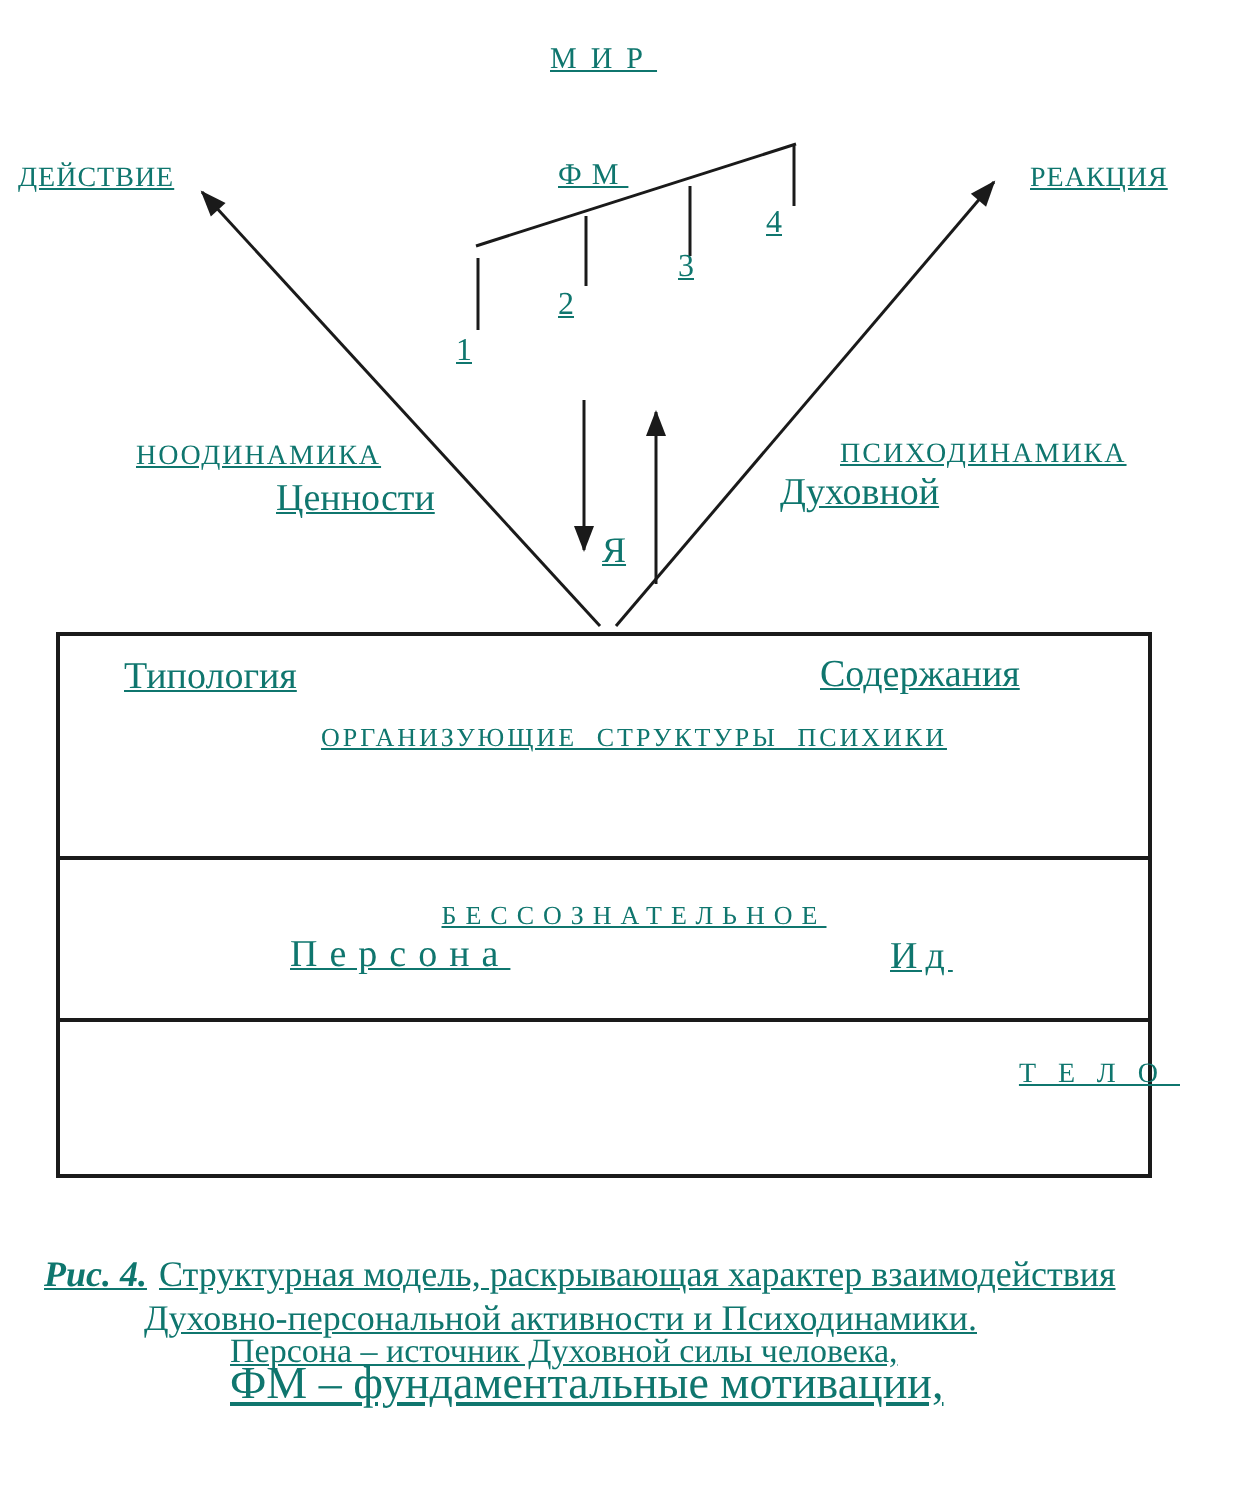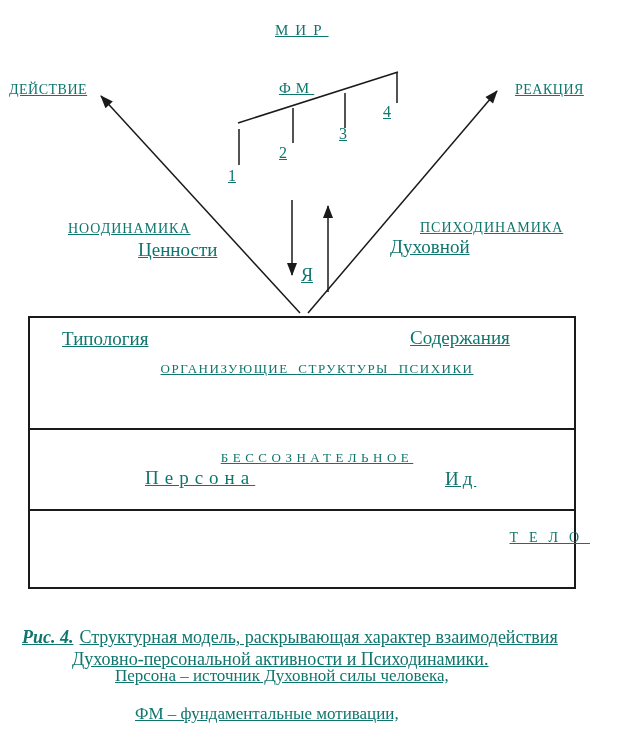--- a/index.html
+++ b/index.html
@@ -50,21 +50,21 @@
   .soderzhaniya   { left: 62px;  top: 329px; font-size: 19px; }
   .tipologiya     { left: 410px; top: 328px; font-size: 19px; }
   .organizing     { top: 362px; font-size: 13px; letter-spacing: 1.5px; word-spacing: 5px; }
   .unconscious    { top: 451px; font-size: 13px; letter-spacing: 4.5px; }
   .persona        { left: 145px; top: 468px; font-size: 19px; letter-spacing: 6px; }
   .id-label       { left: 445px; top: 469px; font-size: 19px; letter-spacing: 4px; }
   .telo           { top: 530px; font-size: 14px; letter-spacing: 11px; text-align: right; }
 
   .cap-line1      { left: 22px;  top: 628px; font-size: 18px; }
   .cap-line2      { left: 72px;  top: 650px; font-size: 18px; }
-  .cap-note-1     { left: 115px; top: 705px; font-size: 17px; margin-left: 20px; }
+  .cap-note-1     { left: 115px; top: 679px; font-size: 23px; }
   .cap-note-2     { left: 115px; top: 667px; font-size: 17px; }
   .cap-note-3     { left: 115px; top: 715px; font-size: 17px; }
   .fig-label      { font-weight: bold; font-style: italic; margin-right: 6px; }
 
   svg line, svg rect { stroke: #1a1a1a; }
 </style>
 </head>
 <body>
 
 <div class="canvas">

